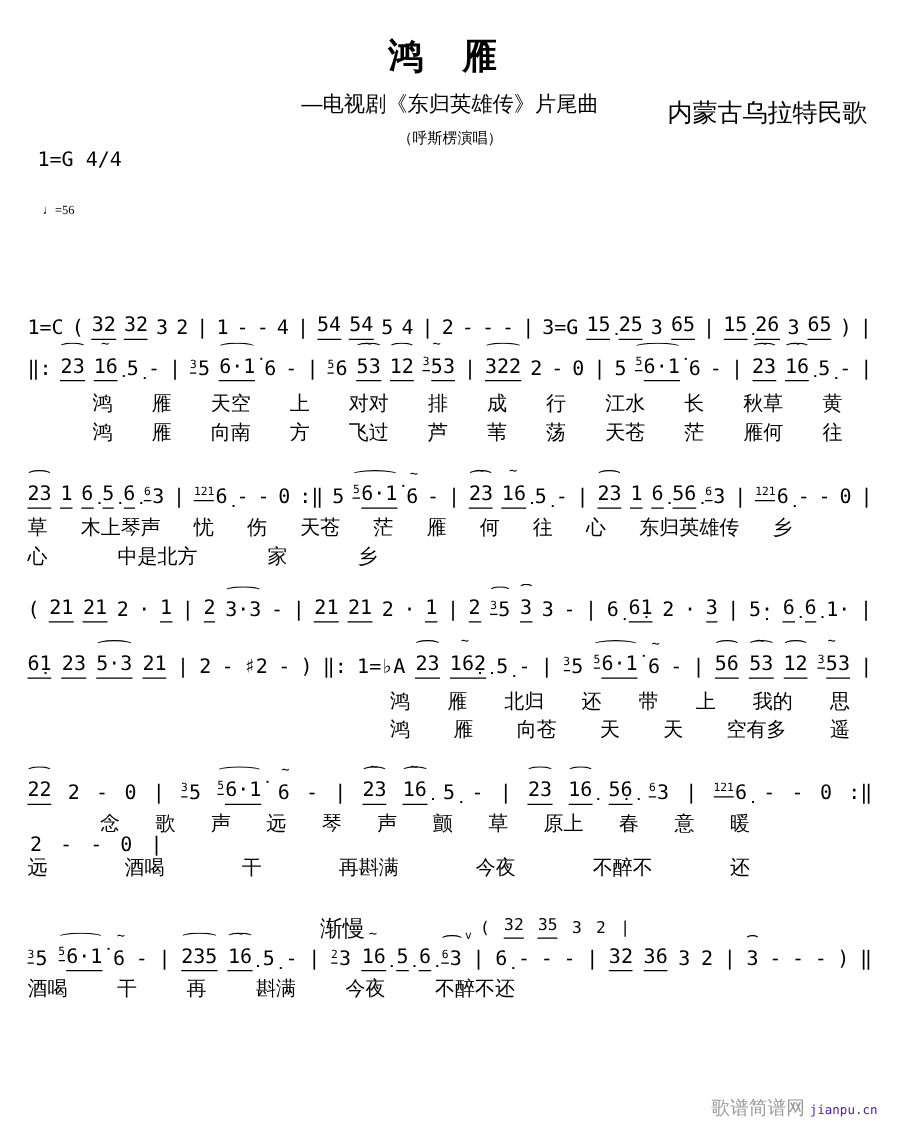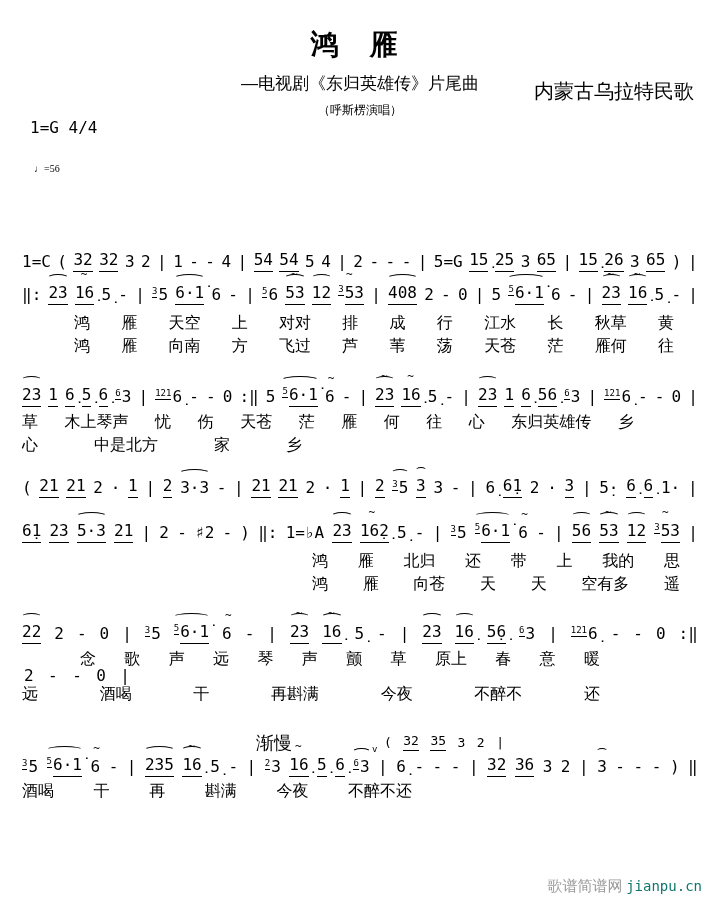--- a/index.html
+++ b/index.html
@@ -31,21 +31,21 @@
        border-right:1px solid transparent;border-radius:50% 50% 0 0;}
   .til{position:absolute;top:-15px;left:30%;font-size:11px;letter-spacing:-1px;}
   .breath{position:absolute;top:-13px;right:-8px;font-size:9px;}
   
   .lline{position:absolute;display:flex;justify-content:space-between;font-size:16px;
          font-family:"Liberation Serif","DejaVu Serif",serif;}
   .syl{white-space:nowrap;}
   .slabel{position:absolute;font-size:18px;font-family:Liberation Mono, monospace;}
   .watermark{position:absolute;right:18px;bottom:12px;font-size:15px;color:#9a9a9a;
              font-family:"Liberation Serif","DejaVu Serif",serif;}
-  .watermark .site{color:#0f766e;font-family:"DejaVu Sans Mono",monospace;font-size:14px;}
+  .watermark .site{color:#4c1d95;font-family:"DejaVu Sans Mono",monospace;font-size:10px;}
 </style>
 </head>
 <body>
 
 <div id="sheet">
   <div class="ctext title">鸿 雁</div>
   <div class="ctext subtitle">—电视剧《东归英雄传》片尾曲</div>
   <div class="ctext performer">（呼斯楞演唱）</div>
   <div class="credits">
     <div>内蒙古乌拉特民歌</div>
@@ -70,21 +70,21 @@
         <span class="tok"><span class="num u1">54</span></span>
         <span class="tok"><span class="num u1">54</span></span>
         <span class="tok"><span class="num">5</span></span>
         <span class="tok"><span class="num">4</span></span>
         <span class="tok"><span class="num">|</span></span>
         <span class="tok"><span class="num">2</span></span>
         <span class="tok"><span class="num">-</span></span>
         <span class="tok"><span class="num">-</span></span>
         <span class="tok"><span class="num">-</span></span>
         <span class="tok"><span class="num">|</span></span>
-        <span class="tok"><span class="num">5=G</span></span>
+        <span class="tok"><span class="num">3=G</span></span>
         <span class="tok"><span class="num u1">15̣</span></span>
         <span class="tok"><span class="num u1">25</span></span>
         <span class="tok"><span class="num">3</span></span>
         <span class="tok"><span class="num u1">65</span></span>
         <span class="tok"><span class="num">|</span></span>
         <span class="tok"><span class="num u1">15̣</span></span>
         <span class="tok"><span class="num u1">26</span></span>
         <span class="tok"><span class="num">3</span></span>
         <span class="tok"><span class="num u1">65</span></span>
         <span class="tok"><span class="num">)</span></span>
@@ -100,21 +100,21 @@
         <span class="tok"><span class="grace">3</span><span class="num">5</span></span>
         <span class="tok"><span class="num u1">6·1̇</span><span class="arc"></span></span>
         <span class="tok"><span class="num">6</span></span>
         <span class="tok"><span class="num">-</span></span>
         <span class="tok"><span class="num">|</span></span>
         <span class="tok"><span class="grace">5</span><span class="num">6</span></span>
         <span class="tok"><span class="num u1">53</span><span class="arc"></span><span class="til">~</span></span>
         <span class="tok"><span class="num u1">12</span><span class="arc"></span></span>
         <span class="tok"><span class="grace">3</span><span class="num u1">53</span><span class="til">~</span></span>
         <span class="tok"><span class="num">|</span></span>
-        <span class="tok"><span class="num u1">408</span><span class="arc"></span></span>
+        <span class="tok"><span class="num u1">322</span><span class="arc"></span></span>
         <span class="tok"><span class="num">2</span></span>
         <span class="tok"><span class="num">-</span></span>
         <span class="tok"><span class="num">0</span></span>
         <span class="tok"><span class="num">|</span></span>
         <span class="tok"><span class="num">5</span></span>
         <span class="tok"><span class="grace">5</span><span class="num u1">6·1̇</span><span class="arc"></span></span>
         <span class="tok"><span class="num">6</span></span>
         <span class="tok"><span class="num">-</span></span>
         <span class="tok"><span class="num">|</span></span>
         <span class="tok"><span class="num u1">23</span><span class="arc"></span><span class="til">~</span></span>

